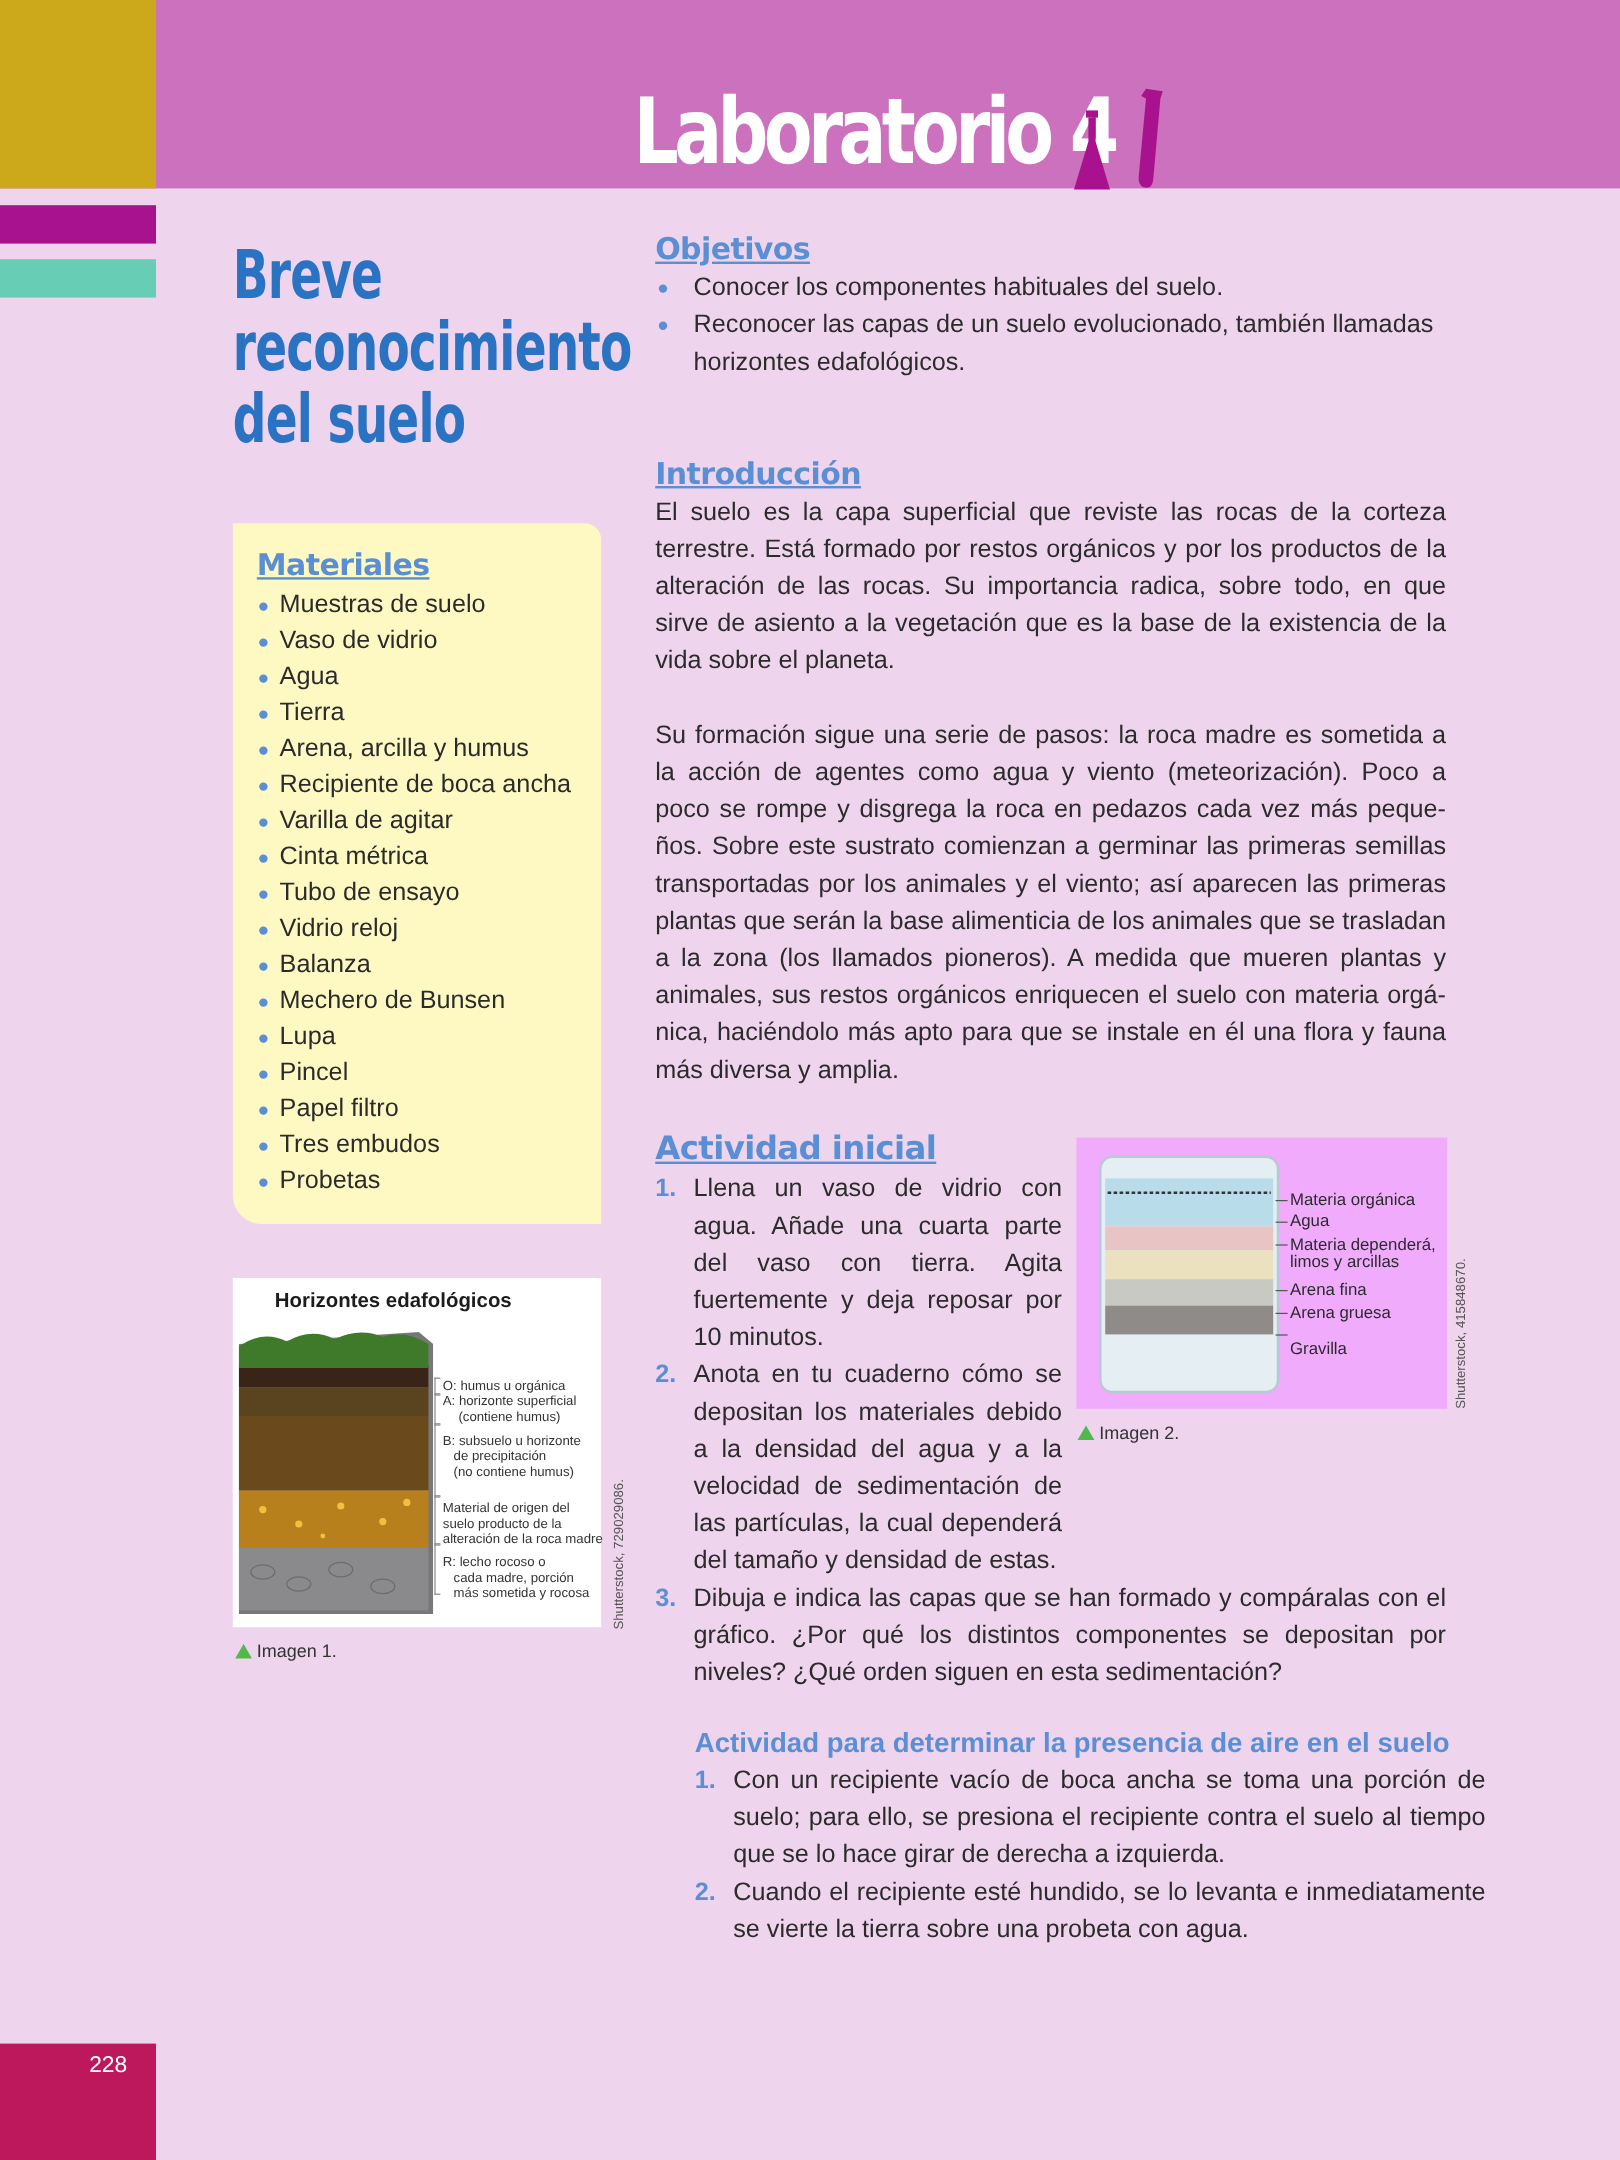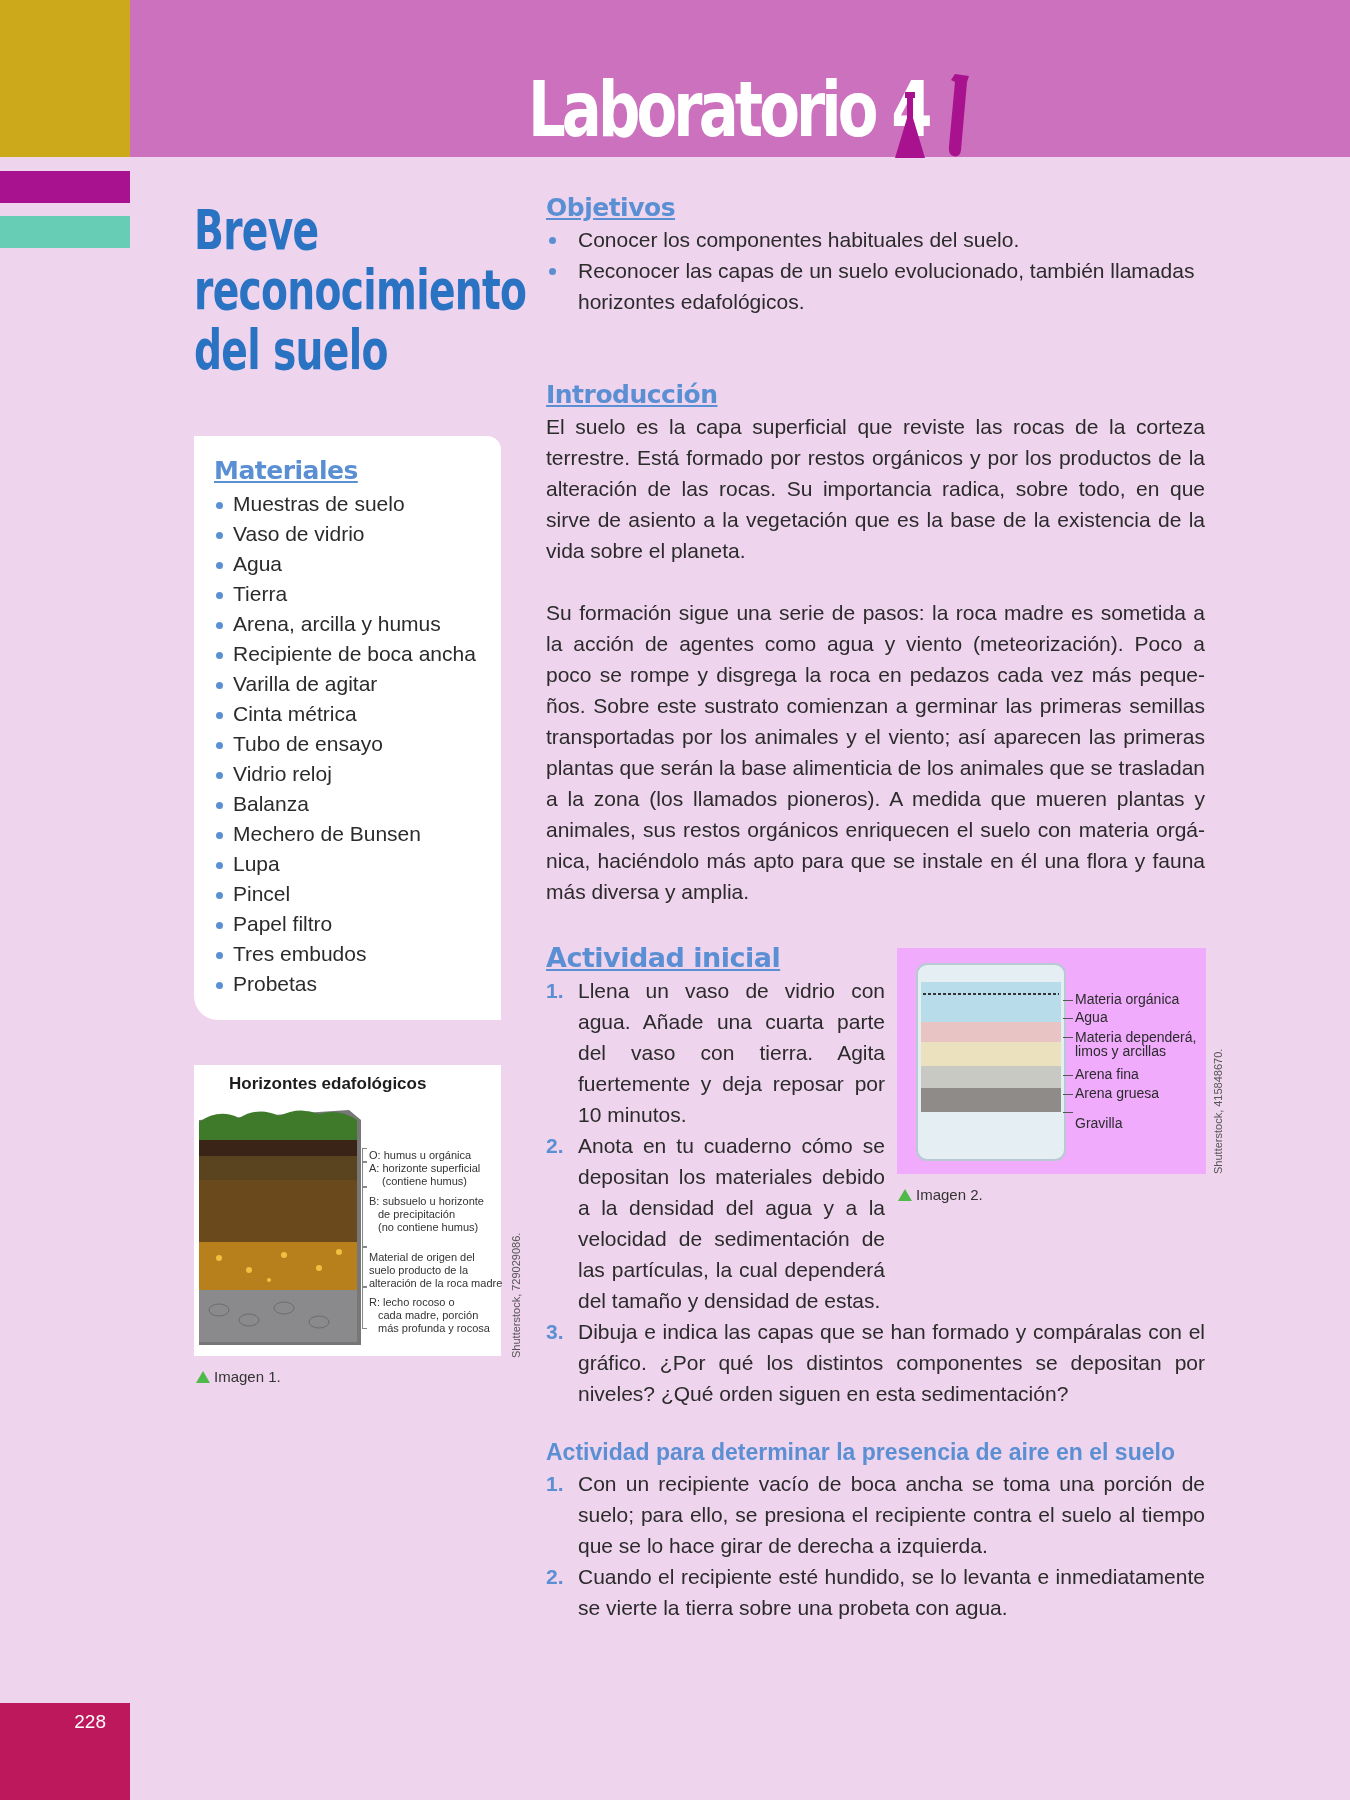--- a/index.html
+++ b/index.html
@@ -34,21 +34,21 @@
     position: absolute; left: 194px; top: 200px;
     font-family: "DejaVu Sans", sans-serif; font-weight: bold;
     font-size: 56px; line-height: 60px; color: #2a73c2;
     transform: scaleX(0.7); transform-origin: left top; letter-spacing: -1px;
     width: 500px;
   }
   .main-title span { display: block; }
 
   .materials-box {
     position: absolute; left: 194px; top: 436px; width: 307px; height: 584px;
-    background: #ffffff; border-radius: 0 14px 0 24px;
+    background: #fef9c3; border-radius: 0 14px 0 24px;
     padding: 20px 0 0 20px;
   }
   .section-h {
     font-family: "DejaVu Sans", sans-serif; font-weight: bold;
     color: #5b8fd3; font-size: 25px; letter-spacing: -0.5px; text-decoration: underline;
   }
   .materials-box .section-h { margin-bottom: 4px; }
   .mat-list { list-style: none; }
   .mat-list li {
     font-size: 21px; line-height: 30px; color: #2b2b2b;
@@ -186,21 +186,21 @@
     <div class="lbl" style="left:175px; top:97px;">A: horizonte superficial</div>
     <div class="lbl" style="left:188px; top:110px;">(contiene humus)</div>
     <div class="lbl" style="left:175px; top:130px;">B: subsuelo u horizonte</div>
     <div class="lbl" style="left:184px; top:143px;">de precipitación</div>
     <div class="lbl" style="left:184px; top:156px;">(no contiene humus)</div>
     <div class="lbl" style="left:175px; top:186px;">Material de origen del</div>
     <div class="lbl" style="left:175px; top:199px;">suelo producto de la</div>
     <div class="lbl" style="left:175px; top:212px;">alteración de la roca madre</div>
     <div class="lbl" style="left:175px; top:231px;">R: lecho rocoso o</div>
     <div class="lbl" style="left:184px; top:244px;">cada madre, porción</div>
-    <div class="lbl" style="left:184px; top:257px;">más profunda y rocosa</div>
+    <div class="lbl" style="left:184px; top:257px;">más sometida y rocosa</div>
   </div>
 </figure>
 <div class="credit-v" style="left:510px; top:1358px;">Shutterstock, 729029086.</div>
 <div class="caption" style="left:196px; top:1368px;">
   <span class="tri"></span><span>Imagen 1.</span>
 </div>
 
 <section class="col" style="top:193px;">
   <h3 class="section-h" style="margin-bottom:2px;">Objetivos</h3>
   <ul class="bullets">
@@ -247,21 +247,21 @@
   <div class="tick" style="left:166px; top:146px;"></div>
   <div class="lbl" style="left:178px; top:138px;">Arena gruesa</div>
   <div class="tick" style="left:166px; top:164px;"></div>
   <div class="lbl" style="left:178px; top:168px;">Gravilla</div>
 </figure>
 <div class="credit-v" style="left:1212px; top:1174px;">Shutterstock, 415848670.</div>
 <div class="caption" style="left:898px; top:1186px;">
   <span class="tri"></span><span>Imagen 2.</span>
 </div>
 
-<section class="col" style="top:1436px;">
+<section class="col" style="top:1436px;margin-left:33px;">
   <h3 class="subsec-h">Actividad para determinar la presencia de aire en el suelo</h3>
   <ol class="olist">
     <li><span class="num">1.</span><span>Con un recipiente vacío de boca ancha se toma una porción de suelo; para ello, se presiona el recipiente contra el suelo al tiempo que se lo hace girar de derecha a izquierda.</span></li>
     <li><span class="num">2.</span><span>Cuando el recipiente esté hundido, se lo levanta e inmediatamen­te se vierte la tierra sobre una probeta con agua.</span></li>
   </ol>
 </section>
 
 <div class="page-num-box">
   <span class="page-num">228</span>
 </div>

